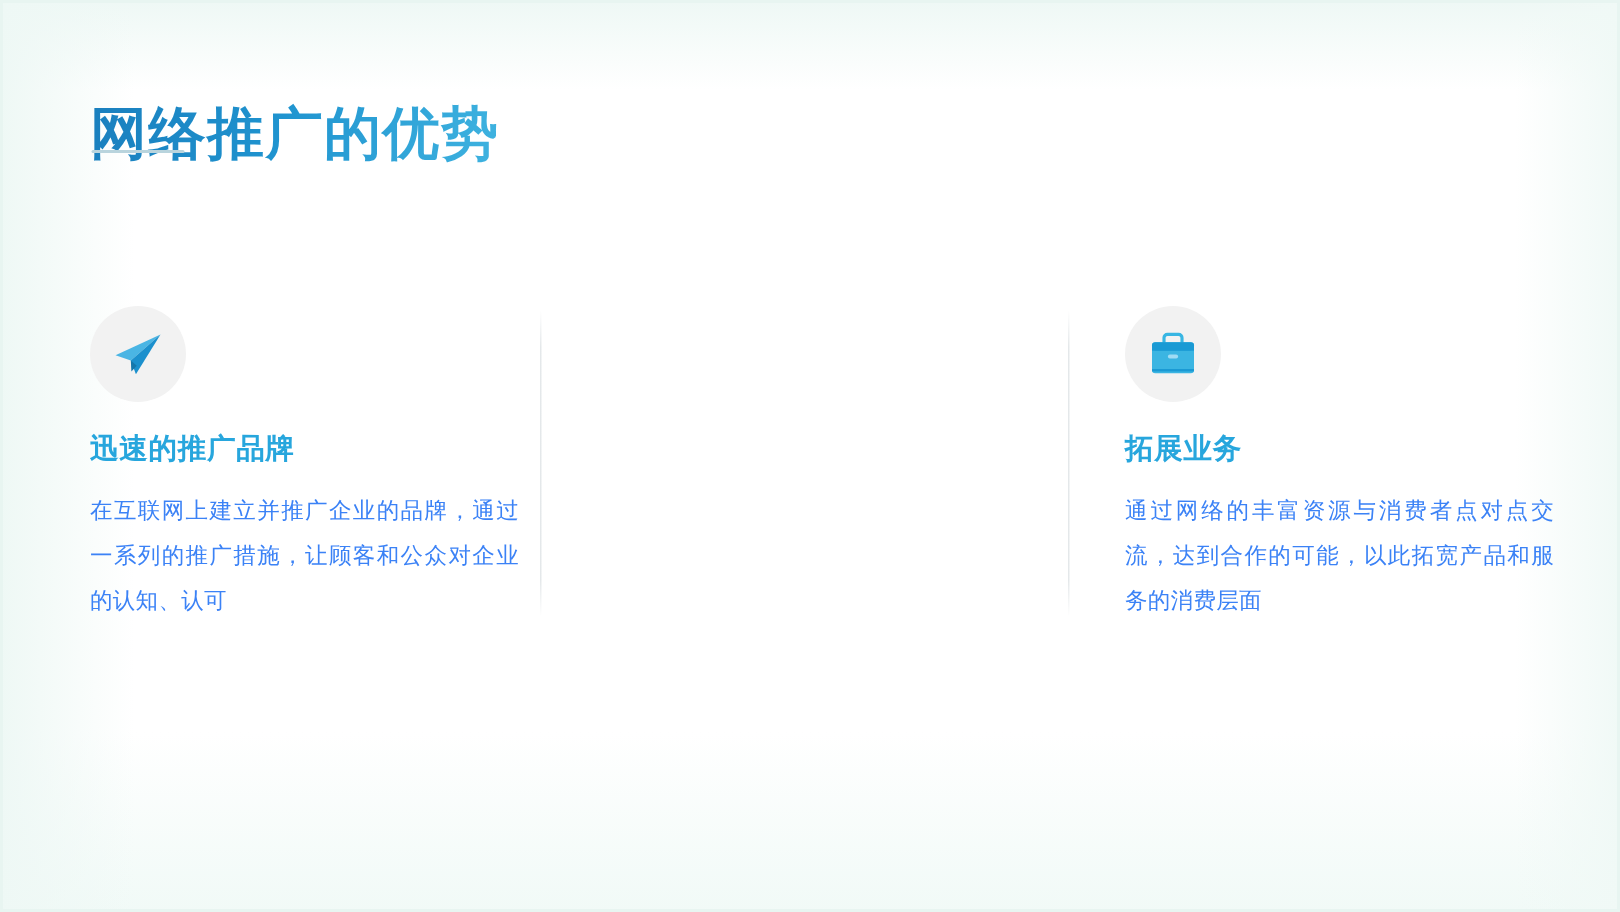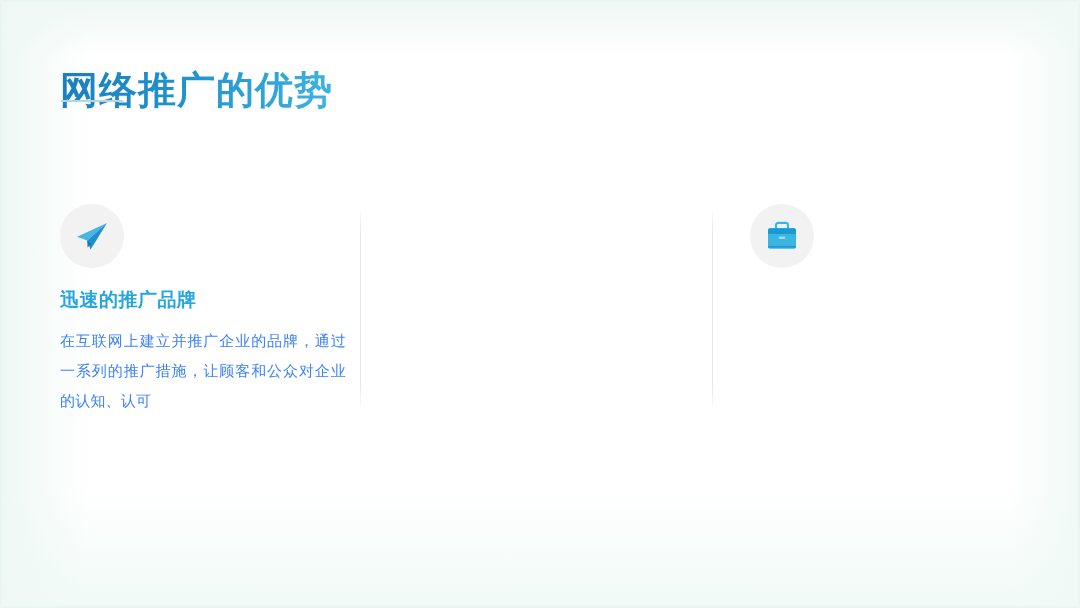--- a/index.html
+++ b/index.html
@@ -195,18 +195,20 @@
       <div class="icon-disc">
         <svg width="38" height="34" viewBox="0 0 38 34" aria-hidden="true">
           <path d="M13 9.6 L13 6.2 C13 4.9 14 3.9 15.3 3.9 L22.7 3.9 C24 3.9 25 4.9 25 6.2 L25 9.6" fill="none" stroke="#38b6e3" stroke-width="2.1" stroke-linecap="round"></path>
           <rect x="5" y="9.2" width="28" height="20.6" rx="2.2" fill="#3bb5e2"></rect>
           <rect x="5" y="9.2" width="28" height="5.4" rx="2.2" fill="#1a9ad4"></rect>
           <rect x="5" y="13.2" width="28" height="1.6" fill="#1a9ad4"></rect>
           <rect x="15.6" y="17.4" width="6.8" height="2.6" rx="1.3" fill="#9fdcf4"></rect>
           <rect x="5" y="27.0" width="28" height="1.6" fill="#1a9ad4"></rect>
         </svg>
       </div>
+      <div class="col-heading">拓展业务</div>
+      <p class="col-body">通过网络的丰富资源与消费者点对点交流，达到合作的可能，以此拓宽产品和服务的消费层面</p>
     </div>
 
   </div>
 
   <div class="edge-frame"></div>
 </div>
 
 </body></html>

